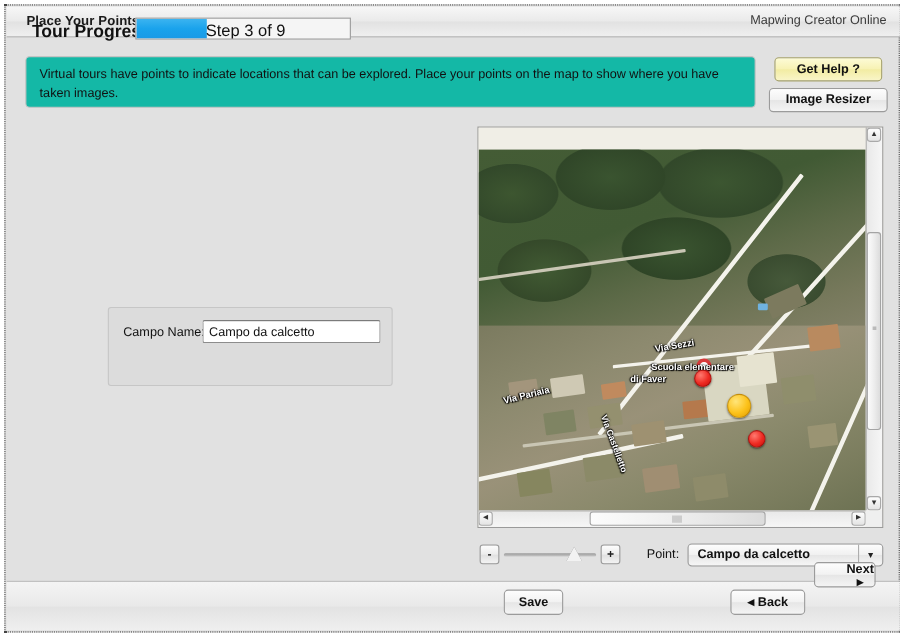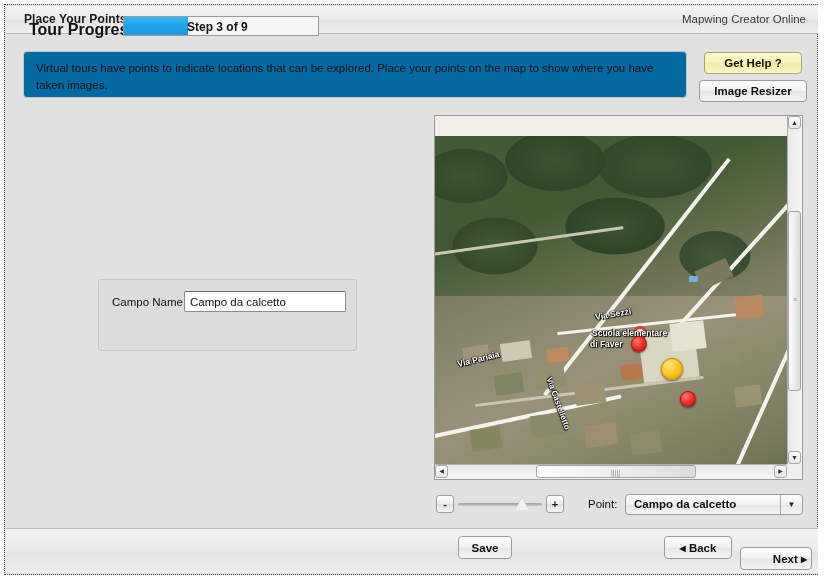--- a/index.html
+++ b/index.html
@@ -49,21 +49,21 @@
     font-size: 11.5px;
     color: #3a3a3a;
   }
   
   .instr-panel {
     position: absolute;
     left: 18px;
     top: 46px;
     width: 664px;
     height: 47px;
-    background: #0369a1;
+    background: #14b8a6;
     border: 1px solid #c3c3c3;
     border-radius: 4px;
     box-sizing: border-box;
   }
   .instr-text {
     position: absolute;
     left: 12px;
     top: 8px;
     width: 640px;
     font-size: 11.5px;
@@ -407,44 +407,44 @@
     position: absolute;
     left: 0; top: 0;
     height: 100%;
     width: 33.3%;
     background: linear-gradient(to bottom, #3cb4f0 0%, #1aa3ec 50%, #1b9ae6 100%);
   }
   .progress-text {
     position: absolute;
     left: 63px;
     top: 3px;
-    font-size: 12px;
-    font-weight: bold;
+    font-size: 15px;
+    font-weight: normal;
     color: #111;
     text-align: center;
   }
   .btn-save {
     position: absolute;
     left: 453px;
     top: 531px;
     width: 54px;
     height: 23px;
   }
   .btn-back {
     position: absolute;
     left: 659px;
     top: 531px;
     width: 68px;
     height: 23px;
   }
   .btn-next {
     position: absolute;
     left: 735px;
-    top: 542px;
-    width: 72px;
+    top: 506px;
+    width: 56px;
     height: 23px;
     padding-left: 28px;
   }
   .nav-ico { font-size: 8px; vertical-align: 1px; }
 </style>
 </head>
 <body>
 
 <div class="app-window">
 
@@ -495,21 +495,21 @@
         <div class="blk" style="left:262px; top:128px; width:34px; height:20px; background:#7c7a5e; transform:rotate(-24deg);"></div>
         <div class="blk" style="left:300px; top:250px; width:26px; height:20px; background:#9a9473; transform:rotate(-7deg);"></div>
         <div class="blk" style="left:36px; top:292px; width:30px; height:22px; background:#86865f; transform:rotate(-8deg);"></div>
         <div class="blk" style="left:196px; top:296px; width:30px; height:22px; background:#8e8b6a; transform:rotate(-8deg);"></div>
         <div class="blk" style="left:254px; top:140px; width:9px; height:6px; background:#6fb2e0;"></div>
 
         <div class="poi-icon" style="left:198px; top:190px;"></div>
 
         <div class="map-label" style="left:160px; top:173px; transform: rotate(-10deg);">Via Sezzi</div>
         <div class="map-label" style="left:112px; top:192px;padding-left:45px;">Scuola elementare</div>
-        <div class="map-label" style="left:155px; top:203px;">di Faver</div>
+        <div class="map-label" style="left:138px; top:203px;">di Faver</div>
         <div class="map-label" style="left:22px; top:218px; transform: rotate(-14deg);">Via Pariaia</div>
         <div class="map-label" style="left:118px; top:240px; transform: rotate(70deg); transform-origin: 0 0; font-size:8px;">Via Castelletto</div>
 
         <div class="marker marker-red" style="left:196px; top:200px;"></div>
         <div class="marker marker-sel" style="left:226px; top:222px;"></div>
         <div class="marker marker-red" style="left:245px; top:255px;"></div>
       </div>
     </div>
 
     <div class="vscroll">

